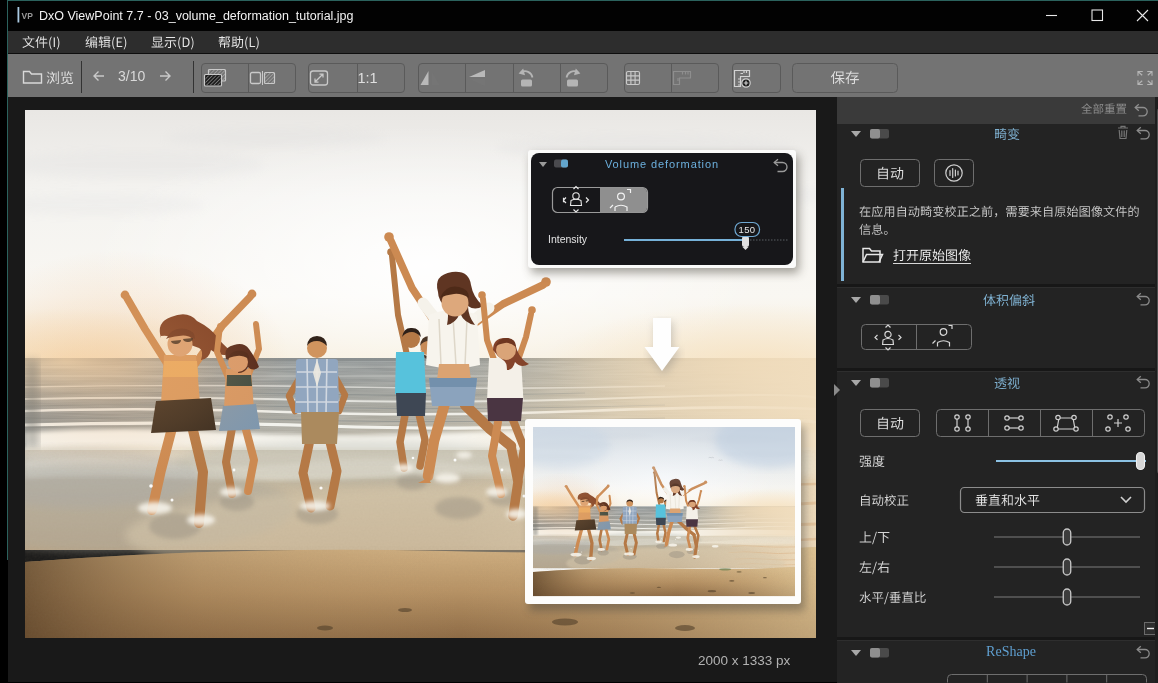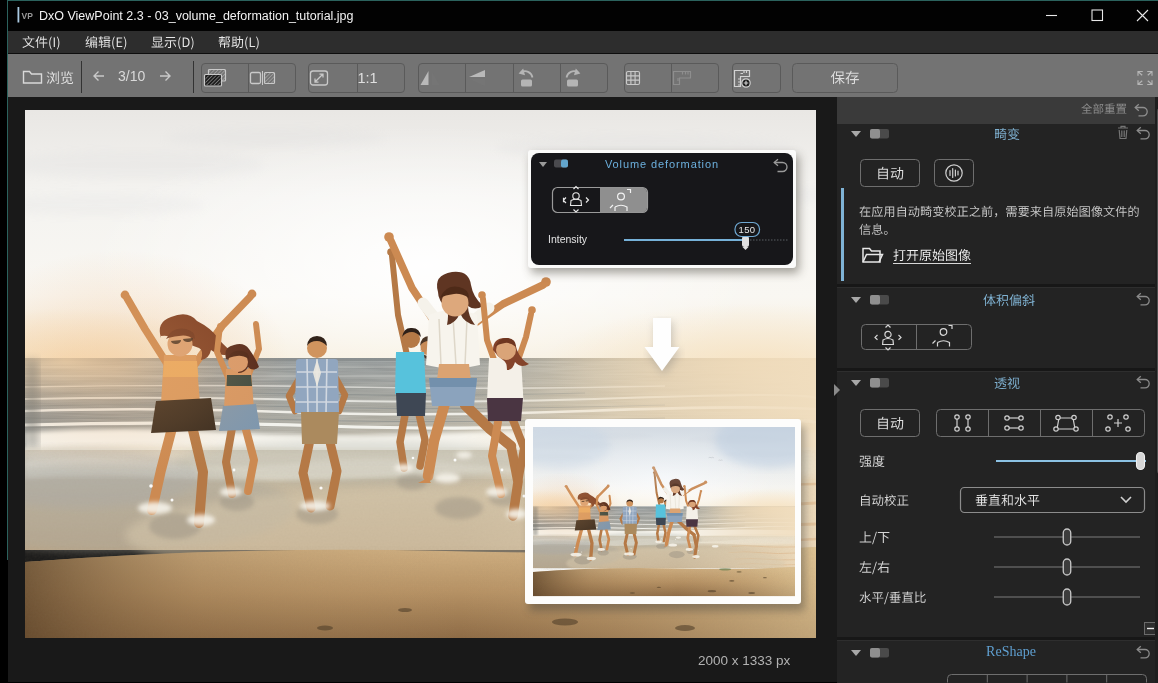--- a/index.html
+++ b/index.html
@@ -18,21 +18,21 @@
 .tsep{position:absolute;top:7px;width:1px;height:32px;background:#333}
 .cell{display:flex;align-items:center;justify-content:flex-start;height:28px}
 </style></head><body>
 <div id="win">
 
 <div id="titlebar">
  <svg class="abs" style="left:9px;top:7px" width="20" height="16" viewBox="0 0 20 16">
    <rect x="0.5" y="0" width="1.8" height="15.5" fill="#a9c9e2"></rect>
    <text x="4.5" y="11.5" font-family="Liberation Sans" font-size="8.5" font-weight="bold" fill="#9a9a9a">VP</text>
  </svg>
- <div id="titletxt">DxO ViewPoint 2.3 - 03_volume_deformation_tutorial.jpg</div>
+ <div id="titletxt">DxO ViewPoint 7.7 - 03_volume_deformation_tutorial.jpg</div>
  <svg class="abs" style="left:1032px;top:0" width="124" height="31" viewBox="0 0 124 31" stroke="#e8e8e8" stroke-width="1.1" fill="none">
    <path d="M6 15.5 H17"></path>
    <rect x="52" y="10" width="10.5" height="10.5"></rect>
    <path d="M97 10 L108 21 M108 10 L97 21"></path>
  </svg>
 </div>
 
 <div id="menubar"></div>
     <svg class="abs" style="left:0;top:31px" width="300" height="22" viewBox="0 0 300 22">
       <path transform="translate(14.0,16.0)" fill="#e6e6e6" d="M9.4 -8.2 10.4 -7.9Q9.6 -5.5 8.3 -3.8Q7 -2.1 5.2 -0.9Q3.4 0.2 1.1 1Q1 0.9 0.9 0.7Q0.8 0.5 0.7 0.4Q0.6 0.2 0.5 0.1Q2.8 -0.6 4.5 -1.7Q6.3 -2.8 7.5 -4.4Q8.7 -6 9.4 -8.2ZM3.5 -8.1Q4.3 -6.1 5.5 -4.5Q6.8 -2.8 8.5 -1.7Q10.3 -0.5 12.6 0Q12.5 0.2 12.3 0.3Q12.2 0.5 12.1 0.6Q12 0.8 11.9 1Q9.6 0.3 7.8 -0.9Q6 -2.1 4.7 -3.9Q3.4 -5.7 2.6 -7.8ZM0.7 -8.6H12.4V-7.7H0.7ZM5.5 -10.7 6.5 -11Q6.8 -10.5 7.1 -10Q7.4 -9.4 7.5 -9L6.5 -8.7Q6.3 -9.1 6.1 -9.6Q5.8 -10.2 5.5 -10.7Z M20.9 -10.8H21.8V1H20.9ZM18.6 -10.3 19.6 -10.1Q19.4 -9.2 19.1 -8.3Q18.9 -7.4 18.5 -6.7Q18.2 -5.9 17.8 -5.3Q17.8 -5.4 17.6 -5.5Q17.5 -5.6 17.3 -5.7Q17.1 -5.8 17 -5.8Q17.4 -6.3 17.7 -7.1Q18 -7.8 18.2 -8.6Q18.5 -9.4 18.6 -10.3ZM18.7 -8.3H24.8V-7.3H18.5ZM17.1 -4.4H25.4V-3.5H17.1ZM16.5 -10.9 17.4 -10.6Q17 -9.5 16.5 -8.4Q15.9 -7.4 15.3 -6.4Q14.7 -5.5 14 -4.7Q13.9 -4.8 13.8 -5Q13.7 -5.2 13.6 -5.4Q13.5 -5.6 13.4 -5.7Q14 -6.3 14.6 -7.2Q15.2 -8 15.6 -8.9Q16.1 -9.9 16.5 -10.9ZM15.2 -7.5 16.1 -8.4 16.1 -8.4V1H15.2Z M29.1 2.6Q28.2 1.1 27.7 -0.5Q27.2 -2.1 27.2 -4Q27.2 -6 27.7 -7.6Q28.2 -9.2 29.1 -10.6L29.8 -10.3Q29 -8.9 28.6 -7.3Q28.2 -5.7 28.2 -4Q28.2 -2.4 28.6 -0.8Q29 0.8 29.8 2.2Z M31.7 0V-9.5H32.9V0Z M35.5 2.6 34.8 2.2Q35.6 0.8 36 -0.8Q36.4 -2.4 36.4 -4Q36.4 -5.7 36 -7.3Q35.6 -8.9 34.8 -10.3L35.5 -10.6Q36.4 -9.2 36.9 -7.6Q37.4 -6 37.4 -4Q37.4 -2.1 36.9 -0.5Q36.4 1.1 35.5 2.6Z"></path>

